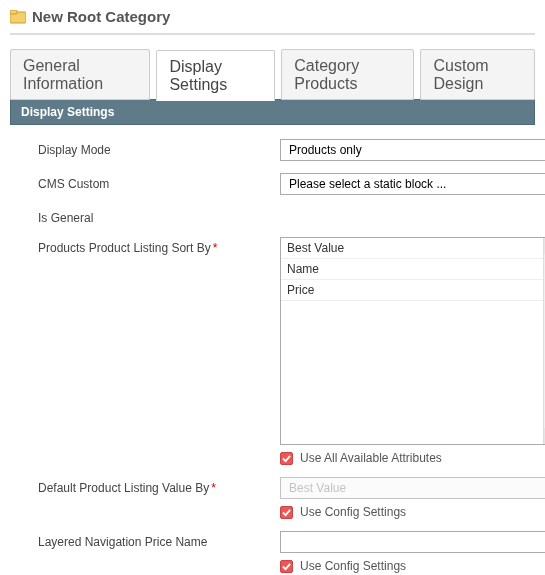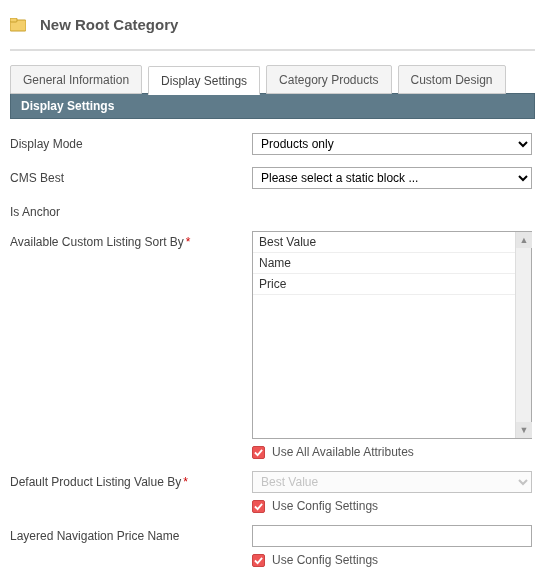--- a/index.html
+++ b/index.html
@@ -19,40 +19,40 @@
   .page-header .folder-icon {
     width: 16px;
     height: 14px;
     margin-right: 6px;
     flex: none;
   }
   .page-header .folder-icon svg { display:block; }
   .page-header h1 {
     font-size: 15px;
     font-weight: bold;
-    margin: 8px;
+    margin: 0;
     color: #555;
   }
   .hr {
     height: 2px;
     background: #ddd;
     margin: 2px 10px 14px 10px;
   }
   .tabs {
     display: flex;
     gap: 6px;
     padding: 0 10px;
   }
   .tab {
     border: 1px solid #ccc;
     border-bottom: 1px solid #ccc;
     background: #f4f4f4;
     color: #555;
     padding: 7px 12px 6px 12px;
-    font-size: 12px;
+    font-size: 16px;
     cursor: pointer;
     border-radius: 2px 2px 0 0;
   }
   .tab.active {
     background: #fff;
     border-bottom: 1px solid #fff;
     color: #444;
     position: relative;
     top: 1px;
   }
@@ -72,20 +72,21 @@
   .form-row {
     display: flex;
     align-items: flex-start;
     margin-bottom: 12px;
   }
   .form-row .label {
     width: 210px;
     flex: none;
     padding-top: 4px;
     color: #444;
+    margin-left: 28px;
   }
   .form-row .label .req {
     color: #c00;
     margin-left: 2px;
   }
   .form-row .field {
     flex: 1;
     display: flex;
     flex-direction: column;
     gap: 6px;
@@ -182,35 +183,35 @@
   <div class="form-row">
     <div class="label">Display Mode</div>
     <div class="field">
       <select>
         <option>Products only</option>
       </select>
     </div>
   </div>
 
   <div class="form-row">
-    <div class="label">CMS Best</div>
+    <div class="label">CMS Custom</div>
     <div class="field">
       <select>
         <option>Please select a static block ...</option>
       </select>
     </div>
   </div>
 
   <div class="form-row">
-    <div class="label">Is Anchor</div>
+    <div class="label">Is General</div>
   </div>
 
   <div class="form-row">
     <div class="label">
-      <span>Available Custom Listing Sort By</span><span class="req">*</span>
+      <span>Products Product Listing Sort By</span><span class="req">*</span>
     </div>
     <div class="field">
       <div class="multiselect">
         <div class="opt">Best Value</div>
         <div class="opt">Name</div>
         <div class="opt">Price</div>
         <div class="scrollbar">
           <div class="up">▲</div>
           <div class="down">▼</div>
         </div>

